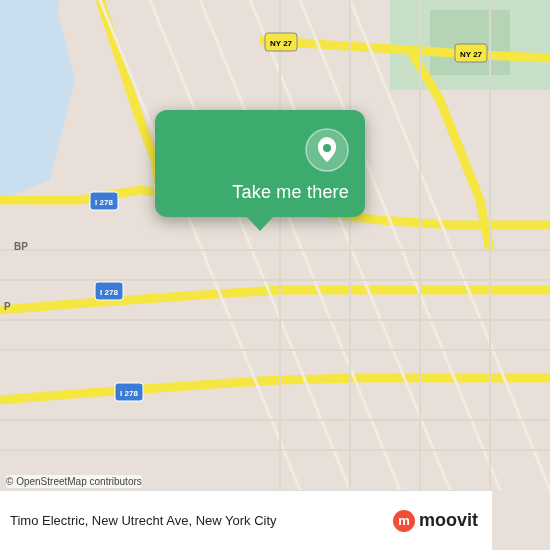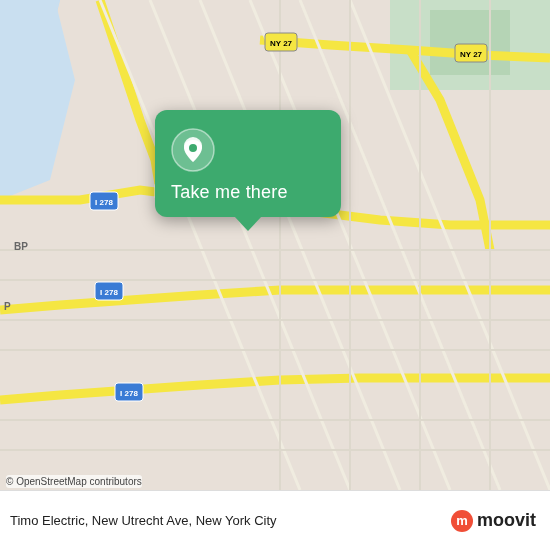--- a/index.html
+++ b/index.html
@@ -27,26 +27,26 @@
       height: 100%;
       position: absolute;
       top: 0; left: 0;
     }
 
     
     .popup-card {
       position: absolute;
       top: 110px;
       left: 155px;
-      width: 186px;
+      width: 210px;
       background: #3daa6e;
       border-radius: 12px;
       display: flex;
       flex-direction: column;
-      align-items: flex-start;
+      align-items: flex-end;
       padding: 18px 16px 14px;
       box-shadow: 0 4px 16px rgba(0,0,0,0.35);
       z-index: 10;
     }
 
     .popup-card::after {
       content: '';
       position: absolute;
       bottom: -14px;
       left: 50%;
@@ -67,21 +67,21 @@
     .popup-label {
       color: #fff;
       font-size: 18px;
       font-weight: 500;
       text-align: center;
       letter-spacing: 0.2px;
     }
 
     
     .bottom-bar {
-      width: 550px;
+      width: 492px;
       height: 60px;
       background: #fff;
       display: flex;
       align-items: center;
       justify-content: space-between;
       padding: 0 14px 0 10px;
       border-top: 1px solid #ddd;
       position: absolute;
       bottom: 0;
       left: 0;

